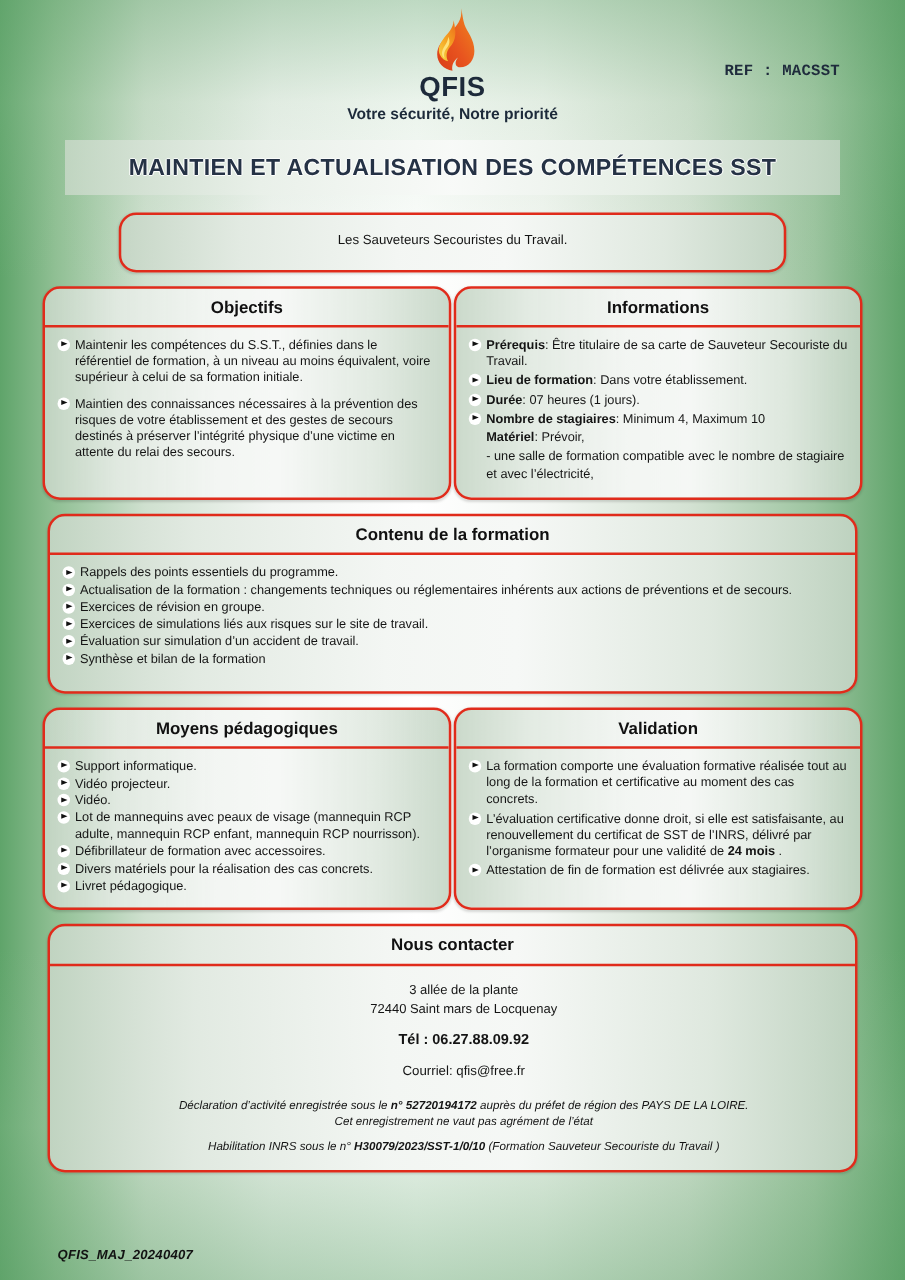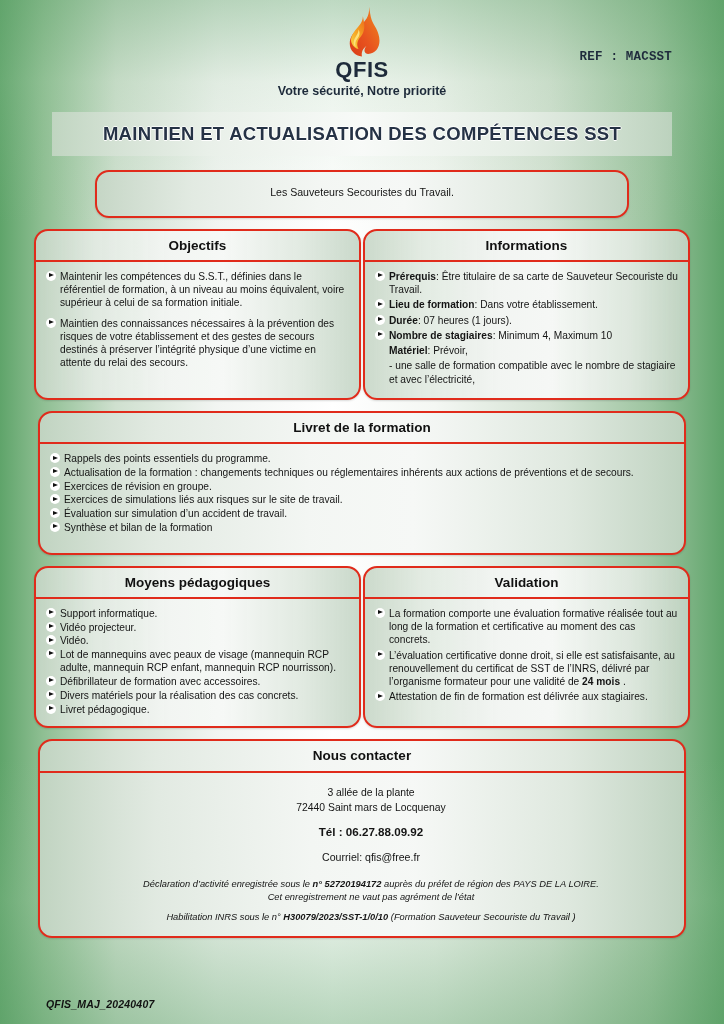--- a/index.html
+++ b/index.html
@@ -332,21 +332,21 @@
           </li>
         </ul>
       </div>
     </div>
 
   </div>
 
   <div style="height:11px"></div>
   <div class="wide">
     <div class="card">
-      <div class="card-head">Livret de la formation</div>
+      <div class="card-head">Contenu de la formation</div>
       <div class="card-body" style="padding-bottom:18px">
         <ul class="bullets tight">
           <li><span class="tri"></span><span>Rappels des points essentiels du programme.</span></li>
           <li><span class="tri"></span><span>Actualisation de la formation : changements techniques ou réglementaires inhérents aux actions de préventions et de secours.</span></li>
           <li><span class="tri"></span><span>Exercices de révision en groupe.</span></li>
           <li><span class="tri"></span><span>Exercices de simulations liés aux risques sur le site de travail.</span></li>
           <li><span class="tri"></span><span>Évaluation sur simulation d’un accident de travail.</span></li>
           <li><span class="tri"></span><span>Synthèse et bilan de la formation</span></li>
         </ul>
       </div>

